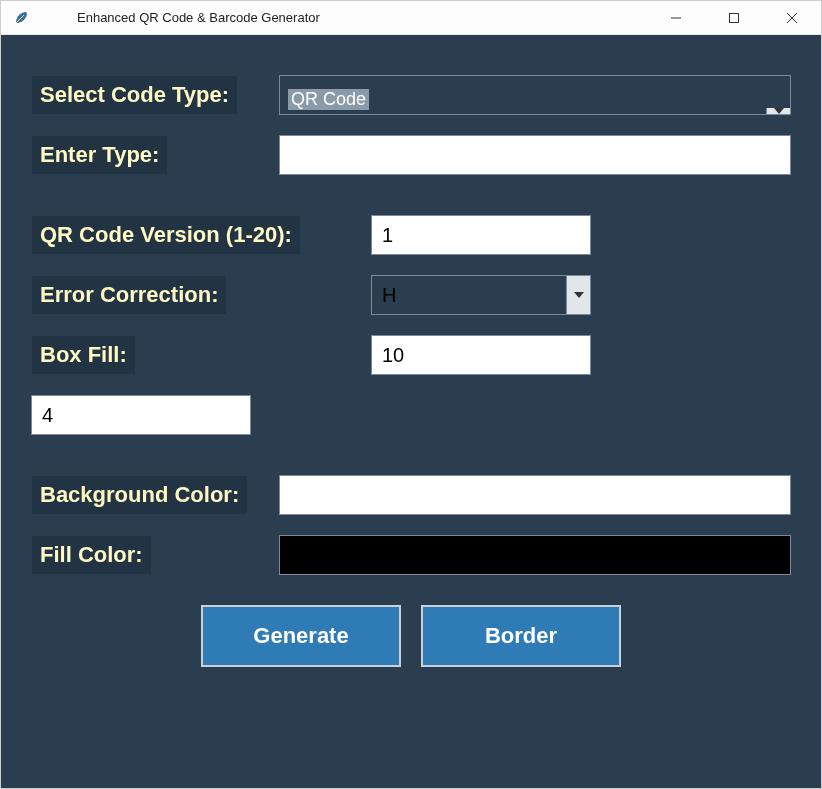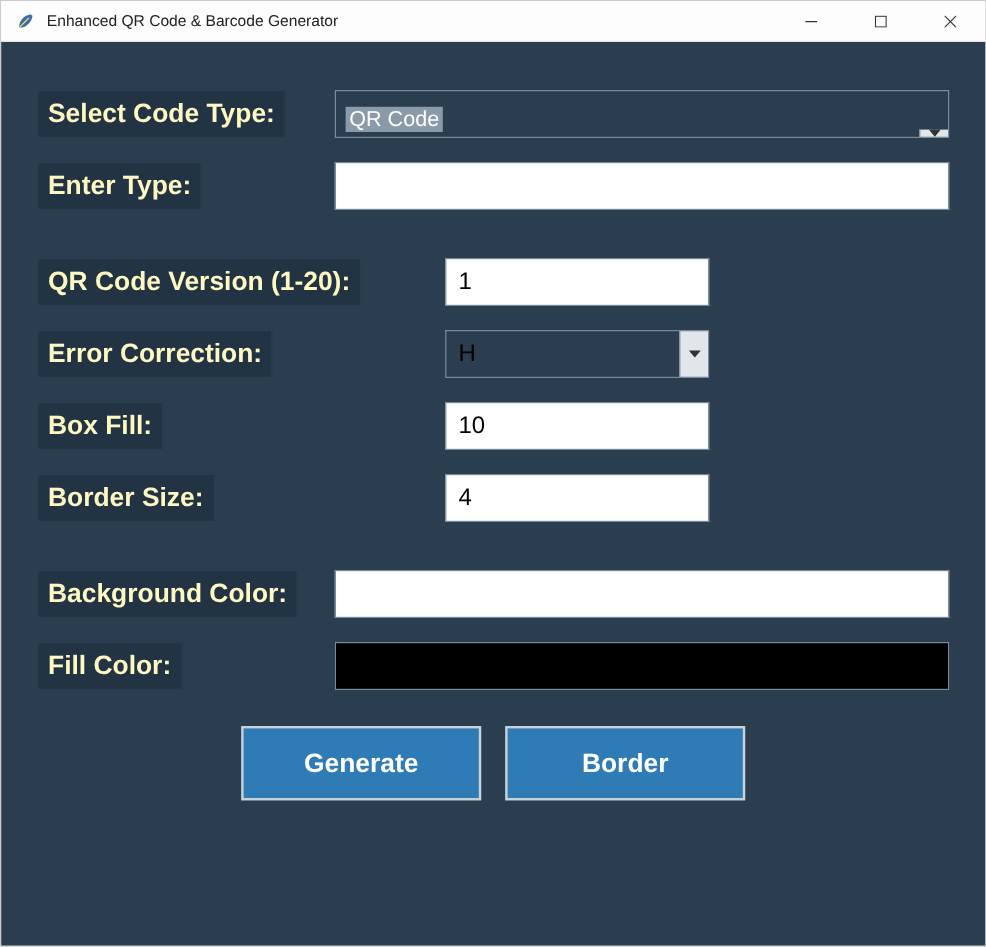--- a/index.html
+++ b/index.html
@@ -31,20 +31,21 @@
       margin-left: 12px;
       margin-right: 10px;
       display: inline-flex;
       align-items: center;
       justify-content: center;
     }
     .titlebar-title {
       flex: 1;
       font-size: 13px;
       color: #222;
+      margin-left: 38px;
     }
     .titlebar-controls {
       display: flex;
       height: 100%;
     }
     .titlebar-btn {
       width: 58px;
       height: 100%;
       display: flex;
       align-items: center;
@@ -266,23 +267,20 @@
     </div>
 
     <div class="row">
       <div class="labels-col">
         <span class="lbl">Box Fill:</span>
       </div>
       <input class="textin textin-short" type="text" value="10" style="">
     </div>
 
     <div class="row">
-      <div class="labels-col">
-        <span class="lbl">Border Size:</span>
-      </div>
       <input class="textin textin-short" type="text" value="4" style="">
     </div>
 
     <div class="section-gap-sm"></div>
 
     <div class="row">
       <div class="labels-col2">
         <span class="lbl">Background Color:</span>
       </div>
       <div class="color-swatch swatch-white"></div>

